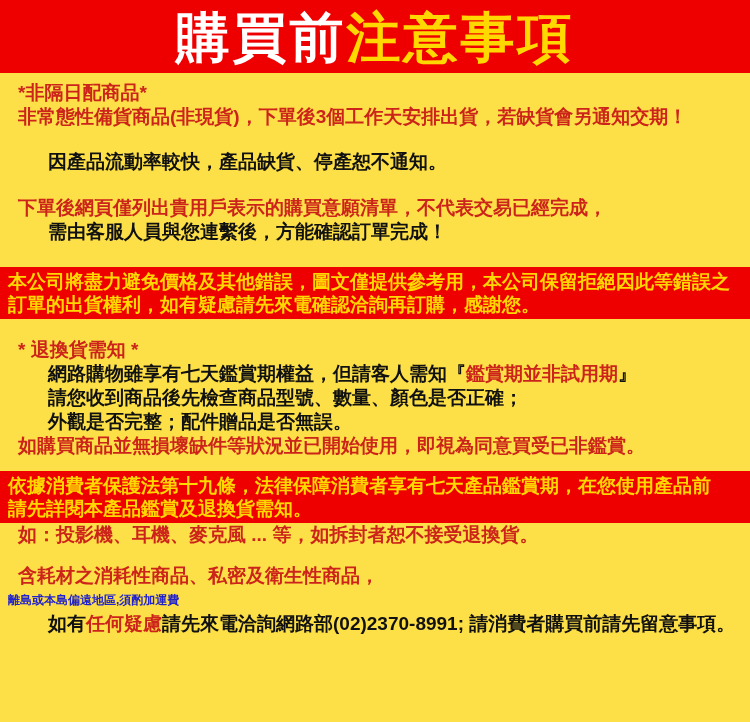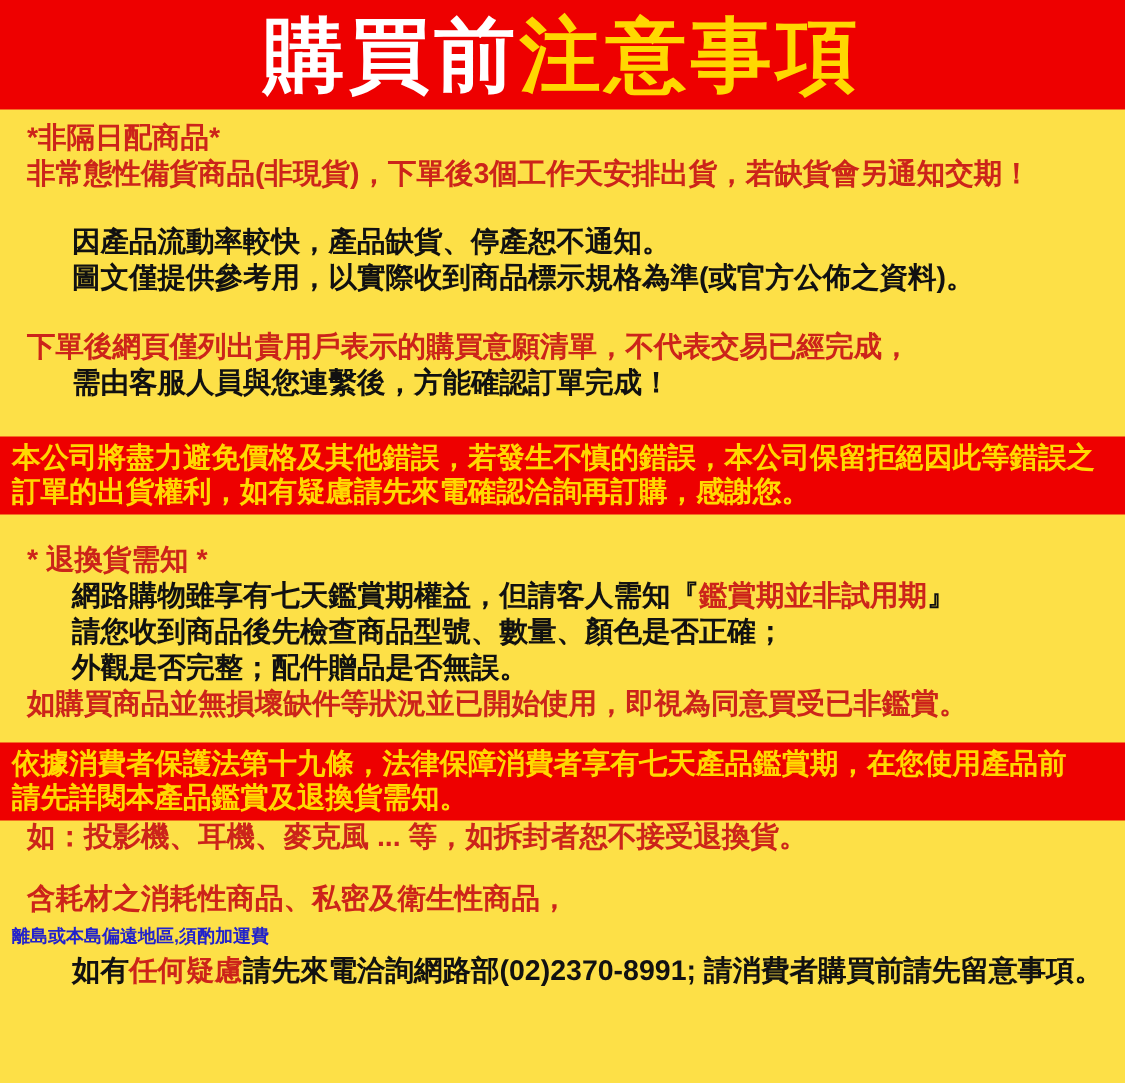--- a/index.html
+++ b/index.html
@@ -45,27 +45,26 @@
 
   <header class="banner">
     <span class="t-white">購買前</span>
       <span class="t-yellow">注意事項</span>
   </header>
 
   <p class="line red mt-sm">*非隔日配商品*</p>
   <p class="line red">非常態性備貨商品(非現貨)，下單後3個工作天安排出貨，若缺貨會另通知交期！</p>
 
   <p class="line blk mt-md">因產品流動率較快，產品缺貨、停產恕不通知。</p>
-  <p class="line blk">圖文僅提供參考用，以實際收到商品標示規格為準(或官方公佈之資料)。</p>
 
   <p class="line red mt-lg">下單後網頁僅列出貴用戶表示的購買意願清單，不代表交易已經完成，</p>
   <p class="line blk">需由客服人員與您連繫後，方能確認訂單完成！</p>
 
   <div class="block mt-block1">
-    <span>本公司將盡力避免價格及其他錯誤，若發生不慎的錯誤，本公司保留拒絕因此等錯誤之</span>
+    <span>本公司將盡力避免價格及其他錯誤，圖文僅提供參考用，本公司保留拒絕因此等錯誤之</span>
     <span>訂單的出貨權利，如有疑慮請先來電確認洽詢再訂購，感謝您。</span>
   </div>
 
   <p class="line red mt-returns">* 退換貨需知 *</p>
   <p class="line blk"><span>網路購物雖享有七天鑑賞期權益，但請客人需知『</span><span class="hl-red">鑑賞期並非試用期</span><span>』</span></p>
   <p class="line blk">請您收到商品後先檢查商品型號、數量、顏色是否正確；</p>
   <p class="line blk">外觀是否完整；配件贈品是否無誤。</p>
   <p class="line red">如購買商品並無損壞缺件等狀況並已開始使用，即視為同意買受已非鑑賞。</p>
 
   <div class="block mt-block2">

